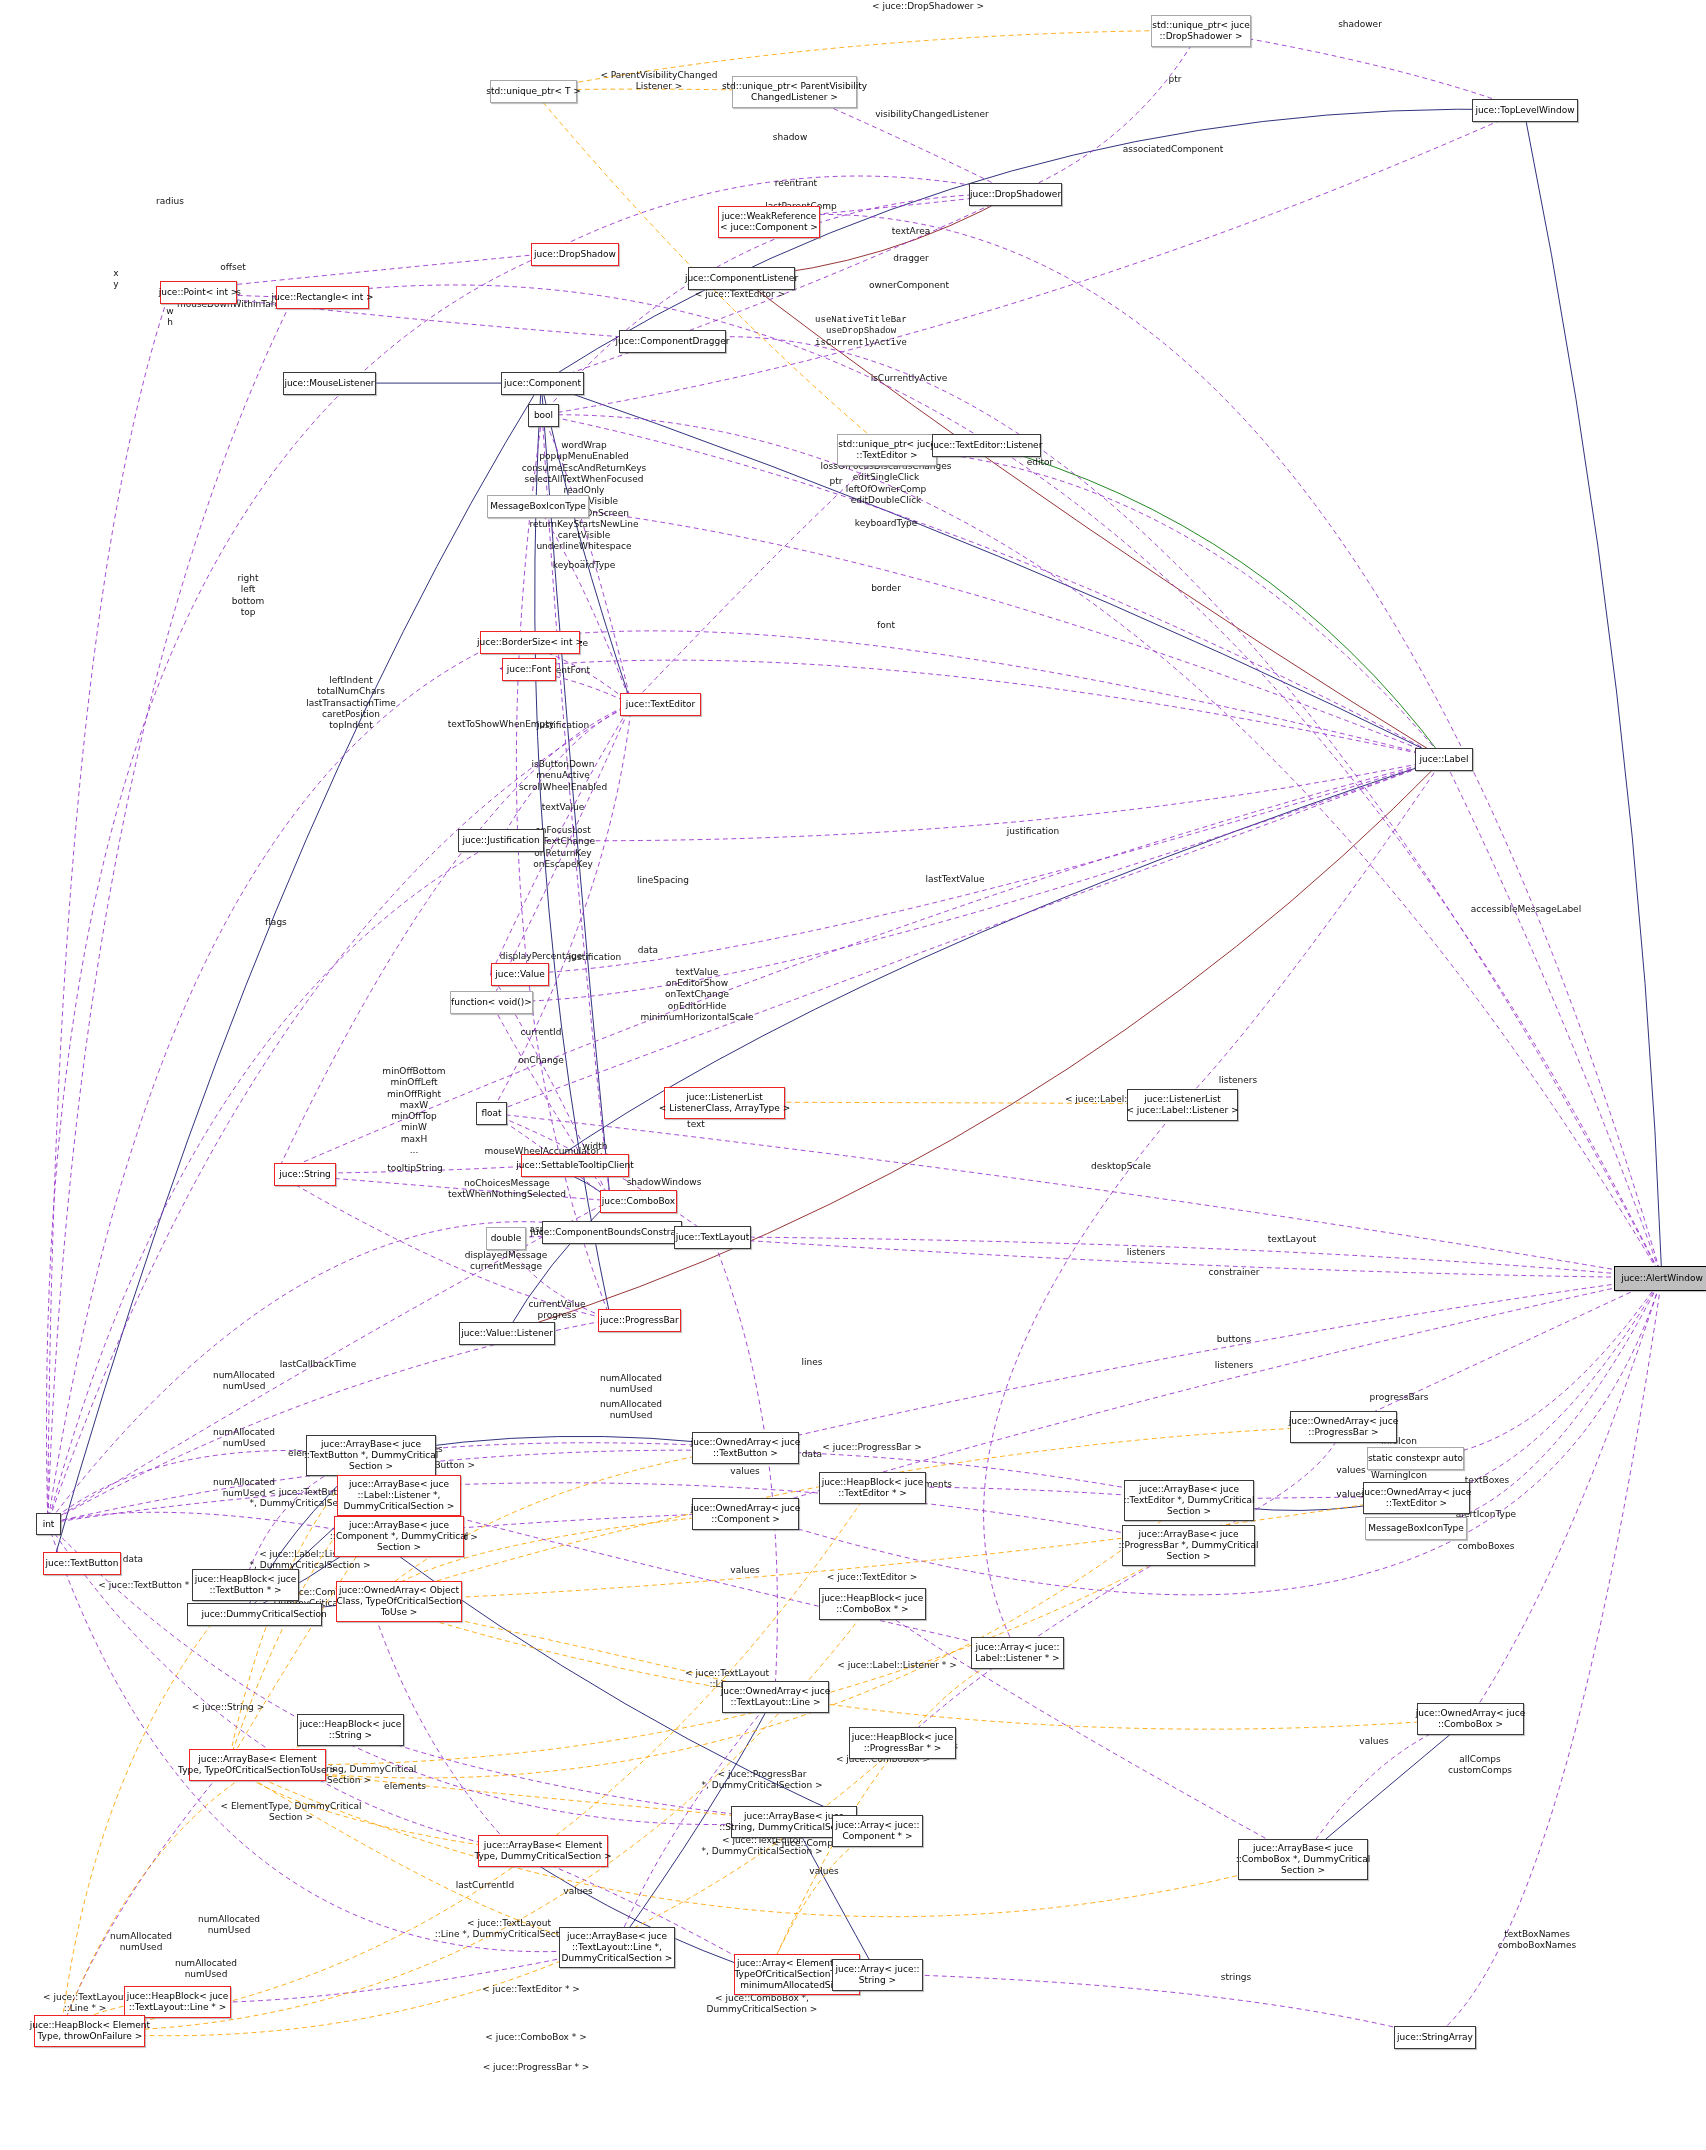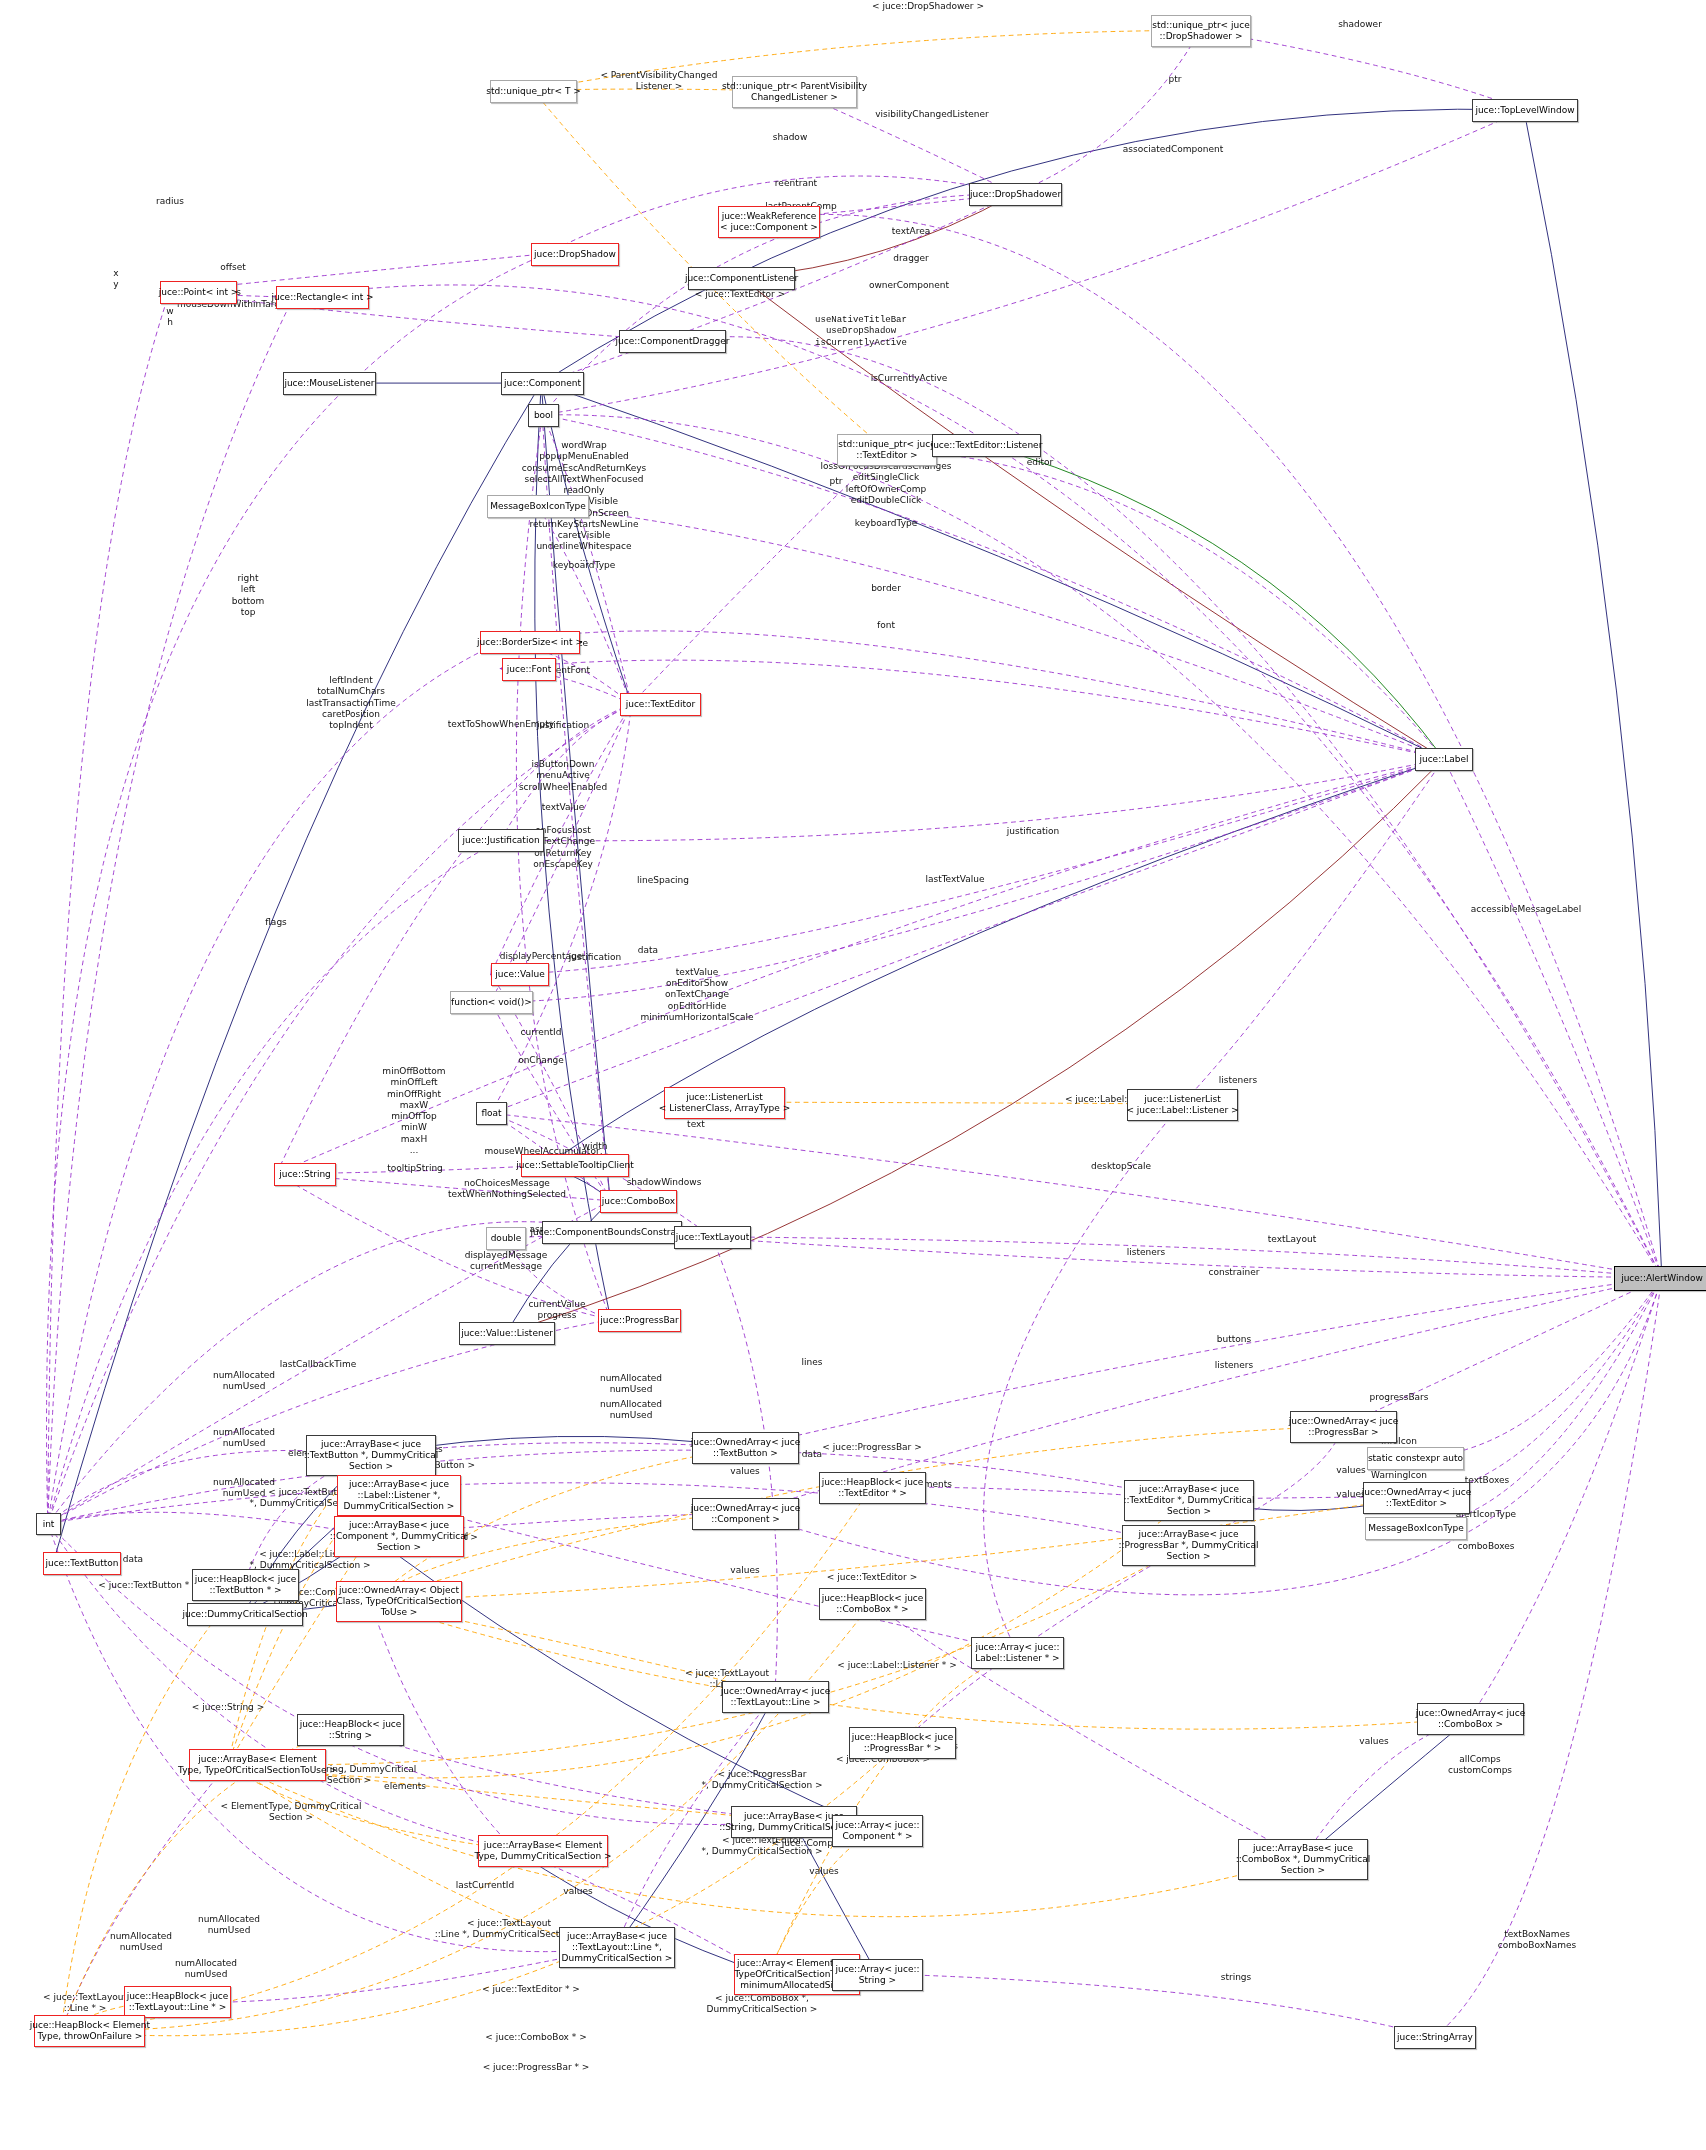--- a/index.html
+++ b/index.html
@@ -454,21 +454,21 @@
       <div class="node red" style="left: 309px; top: 1475px; width: 122px; height: 39px;">juce::ArrayBase&lt; juce
 ::Label::Listener *,
 DummyCriticalSection &gt;</div>
       <div class="node red" style="left: 306px; top: 1516px; width: 128px; height: 39px;">juce::ArrayBase&lt; juce
 ::Component *, DummyCritical
 Section &gt;</div>
       <div class="node " style="left: 692px; top: 1498px; width: 105px; height: 30px;">juce::OwnedArray&lt; juce
 ::Component &gt;</div>
       <div class="node " style="left: 192px; top: 1569px; width: 105px; height: 30px;">juce::HeapBlock&lt; juce
 ::TextButton * &gt;</div>
-      <div class="node " style="left: 187px; top: 1603px; width: 114px; height: 21px;">juce::DummyCriticalSection</div>
+      <div class="node " style="left: 187px; top: 1603px; width: 114px; height: 21px; padding-left: 19px;">juce::DummyCriticalSection</div>
       <div class="node red" style="left: 308px; top: 1581px; width: 124px; height: 39px;">juce::OwnedArray&lt; Object
 Class, TypeOfCriticalSection
 ToUse &gt;</div>
       <div class="node " style="left: 36px; top: 1513px; width: 23px; height: 20px;">int</div>
       <div class="node red" style="left: 15px; top: 1552px; width: 76px; height: 21px;">juce::TextButton</div>
       <div class="node " style="left: 819px; top: 1588px; width: 105px; height: 30px;">juce::HeapBlock&lt; juce
 ::ComboBox * &gt;</div>
       <div class="node " style="left: 971px; top: 1637px; width: 91px; height: 30px;">juce::Array&lt; juce::
 Label::Listener * &gt;</div>
       <div class="node " style="left: 722px; top: 1681px; width: 105px; height: 30px;">juce::OwnedArray&lt; juce

